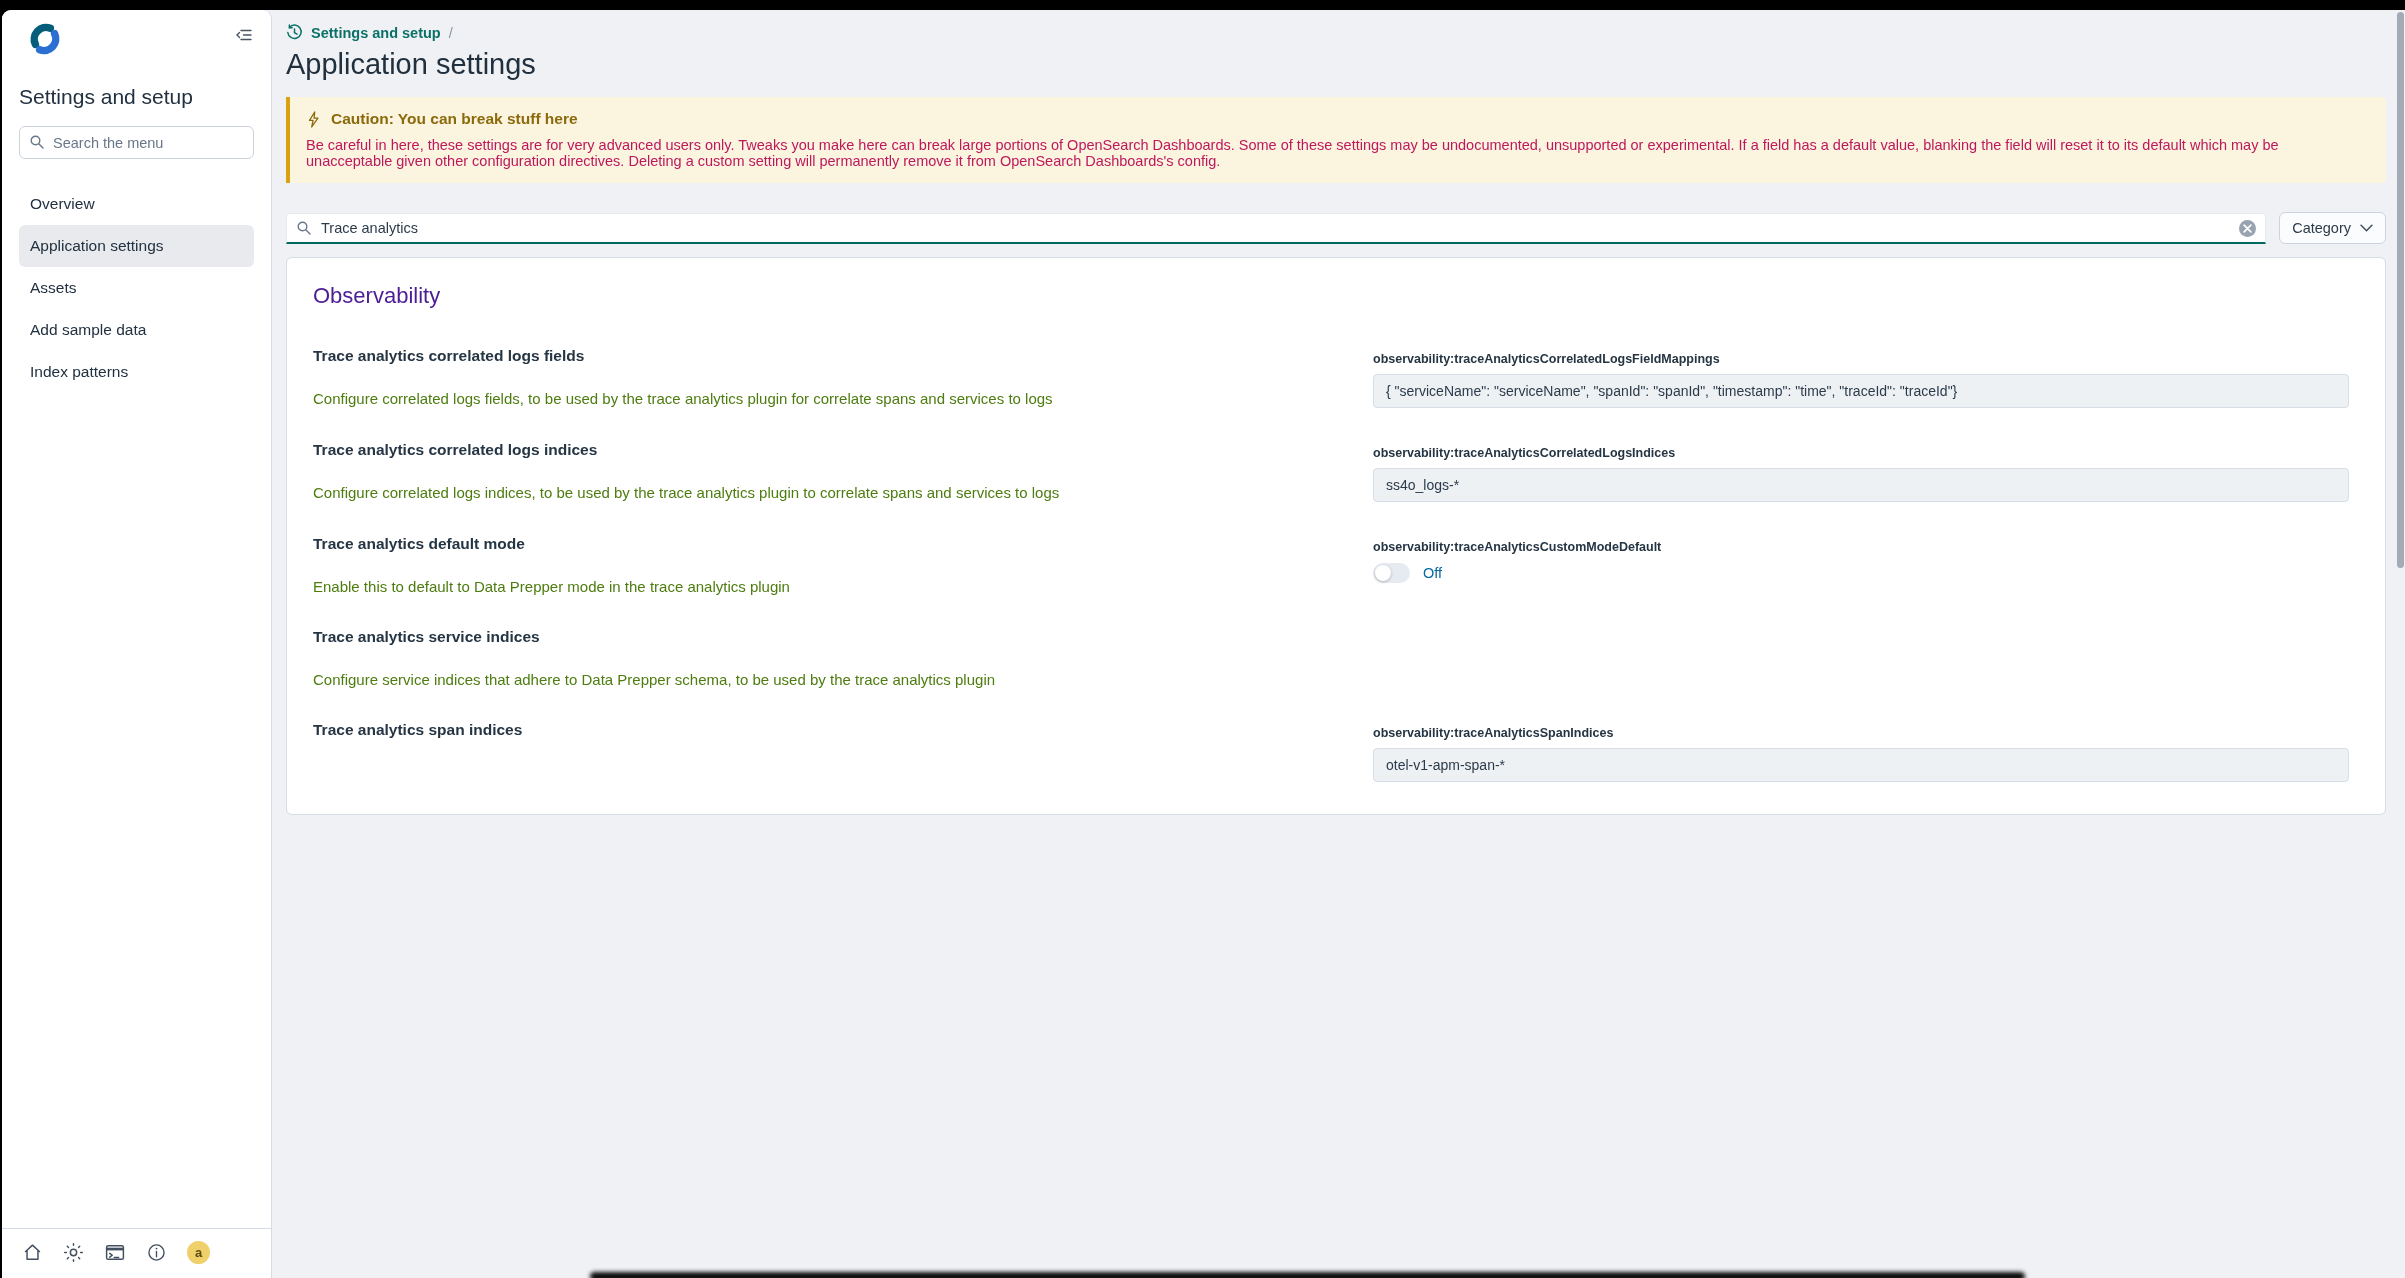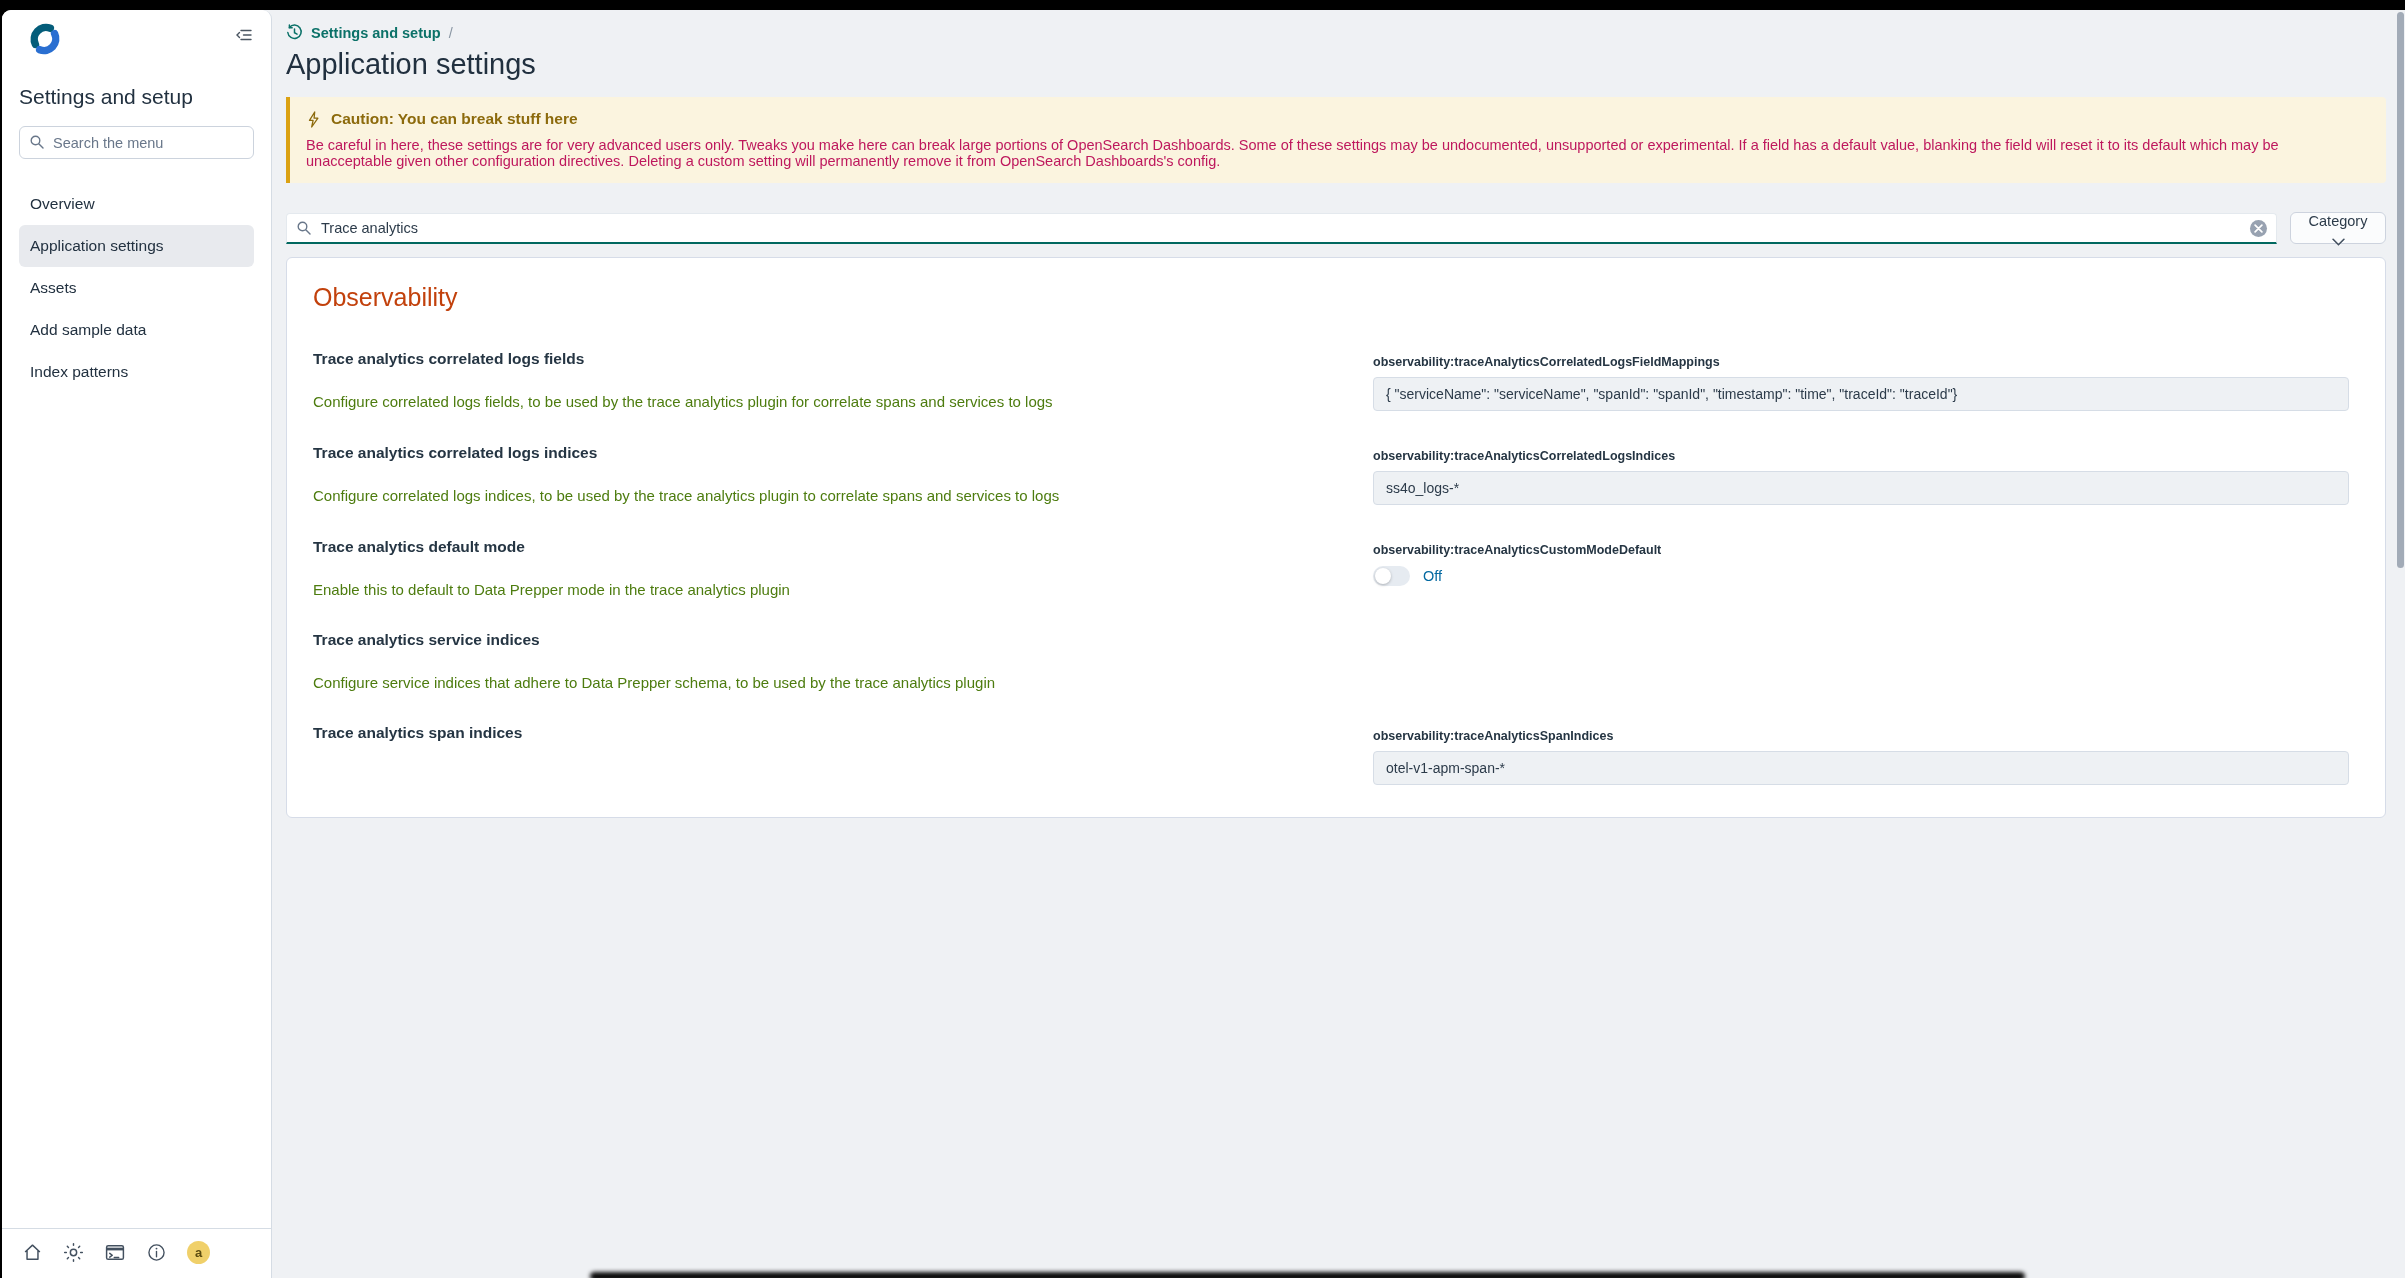--- a/index.html
+++ b/index.html
@@ -50,25 +50,25 @@
                        border-bottom:2px solid #01685f; border-radius:4px 4px 0 0;
                        font-size:14.5px; color:#2c3b4a; padding:0 40px 0 34px;
                        font-family:"Liberation Sans", sans-serif; }
   .search-wrap .icon-search { position:absolute; left:10px; top:7px; }
   .clear-btn { position:absolute; right:10px; top:7px; width:17px; height:17px; border:none;
                border-radius:50%; background:#98a2b1; color:#fff; cursor:pointer; display:flex;
                align-items:center; justify-content:center; padding:0; }
   .category-btn { height:32px; min-width:96px; padding:0 12px; background:#fbfcfd;
                   border:1px solid #cdd3de; border-radius:6px; font-size:14.5px; color:#2c3b4a;
                   display:flex; align-items:center; gap:9px; cursor:pointer;
-                  font-family:"Liberation Sans", sans-serif;flex-direction:column; }
+                  font-family:"Liberation Sans", sans-serif; }
 
   .panel { margin-top:13px; background:#fff; border:1px solid #d6dce8; border-radius:6px;
            padding:25px 36px 30px 26px; }
-  h2.section-title { font-size:25px; font-weight:400; color:#c2410c; margin-bottom:38px; }
+  h2.section-title { font-size:22px; font-weight:400; color:#4c1d95; margin-bottom:38px; }
   .setting-row { display:flex; gap:26px; margin-bottom:33px; }
   .setting-row:last-child { margin-bottom:2px; }
   .setting-left { width:1034px; min-width:1034px; }
   .setting-name { font-size:15.5px; font-weight:700; color:#253543; }
   .setting-desc { margin-top:25px; font-size:15px; color:#4d7c0f; }
   .setting-right { flex:1; padding-top:5px; }
   .setting-key { font-size:12.5px; font-weight:700; color:#253543; }
   .setting-input { margin-top:8px; width:100%; height:34px; background:#eef1f4;
                    border:1px solid #d6dde6; border-radius:4px; font-size:14px; color:#2c3b4a;
                    padding:0 12px; font-family:"Liberation Sans", sans-serif; }

